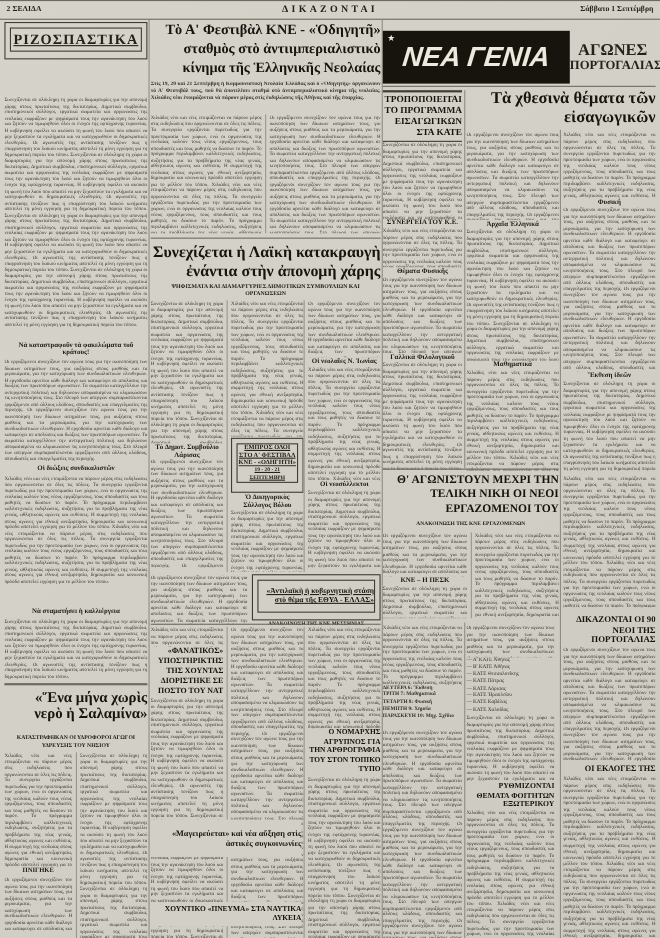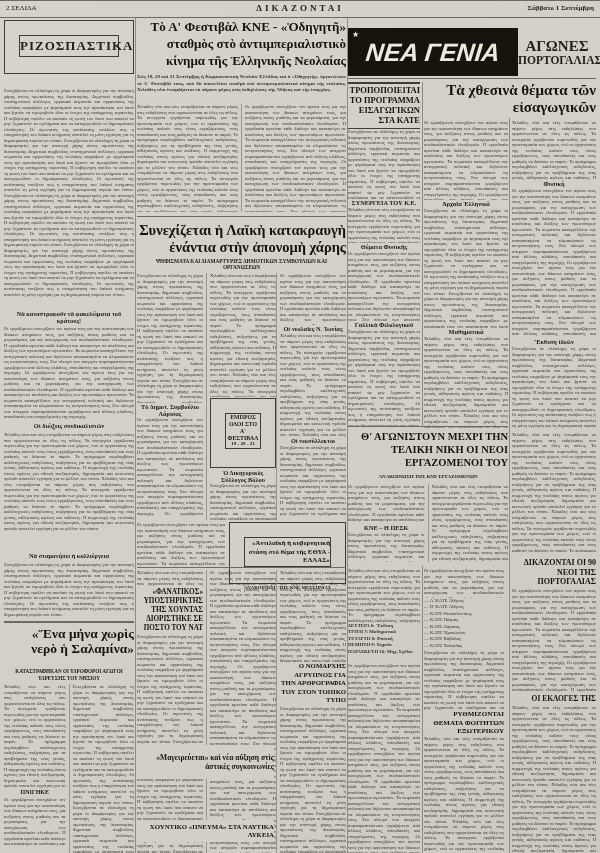--- a/index.html
+++ b/index.html
@@ -4,36 +4,36 @@
 <style>
   html,body{margin:0;padding:0;background:#9a978f;}
   .page{position:relative;width:600px;height:853px;margin:0 auto;overflow:hidden;
         background:linear-gradient(135deg,#d6d3ca 0%,#d2cfc6 55%,#ccc9c0 100%);
         font-family:"Liberation Serif", serif;color:#24221b;}
   .region{position:absolute;}
   .abs{position:absolute;}
   
   .pg-header{position:absolute;left:0;top:0;right:0;height:16px;
              border-top:1px solid #6e6b62;border-bottom:1px solid #6e6b62;}
-  .pg-label{position:absolute;left:6px;top:3px;font-size:7px;font-weight:normal;}
+  .pg-label{position:absolute;left:6px;top:3px;font-size:7px;font-weight:bold;}
   .pg-masthead{position:absolute;left:50%;top:2px;transform:translateX(-50%);
                font-size:9px;font-weight:bold;letter-spacing:3px;}
   .pg-date{position:absolute;right:6px;top:3px;font-size:7px;font-weight:bold;}
   
   .b{font-size:4.6px;line-height:5.5px;text-align:justify;color:#34322a;overflow:hidden;word-break:break-word;}
   .list{white-space:pre-line;font-size:4.8px;line-height:6.4px;color:#34322a;overflow:hidden;}
   .sh{font-weight:bold;text-align:center;color:#1c1a14;overflow:hidden;}
   .hd{font-weight:bold;text-align:right;color:#16140e;overflow:hidden;}
   .cols{display:flex;}
   .cols>div{flex:1;padding-right:3px;overflow:hidden;}
   .cols>div+div{border-left:1px solid #9a968b;padding-left:3px;padding-right:0;}
   .vr{position:absolute;width:1px;background:#8f8c82;}
   .hrr{position:absolute;height:1px;background:#6e6b62;}
   
-  .box2{border:1.5px solid #3e3c34;padding:14px;background:inherit;}
+  .box2{border:1.5px solid #3e3c34;padding:4px;background:inherit;text-decoration:underline;}
   .box2-inner{border:1px solid #3e3c34;}
   .rz-title{font-size:13px;line-height:20px;font-weight:bold;text-align:center;letter-spacing:1px;}
   
   .banner-black{background:#17140e;color:#ece9dd;display:flex;align-items:center;justify-content:center;position:relative;}
   .banner-title{font-family:"Liberation Sans",sans-serif;font-weight:bold;font-style:italic;
                 font-size:25px;transform:skewX(-6deg);white-space:nowrap;}
   .banner-star{position:absolute;left:4px;top:2px;font-size:8px;color:#ece9dd;}
   .banner-side{display:flex;flex-direction:column;justify-content:center;text-align:center;font-weight:bold;}
   .overlay-head{position:absolute;background:#d2cfc6;display:flex;align-items:center;justify-content:center;}
 </style>

